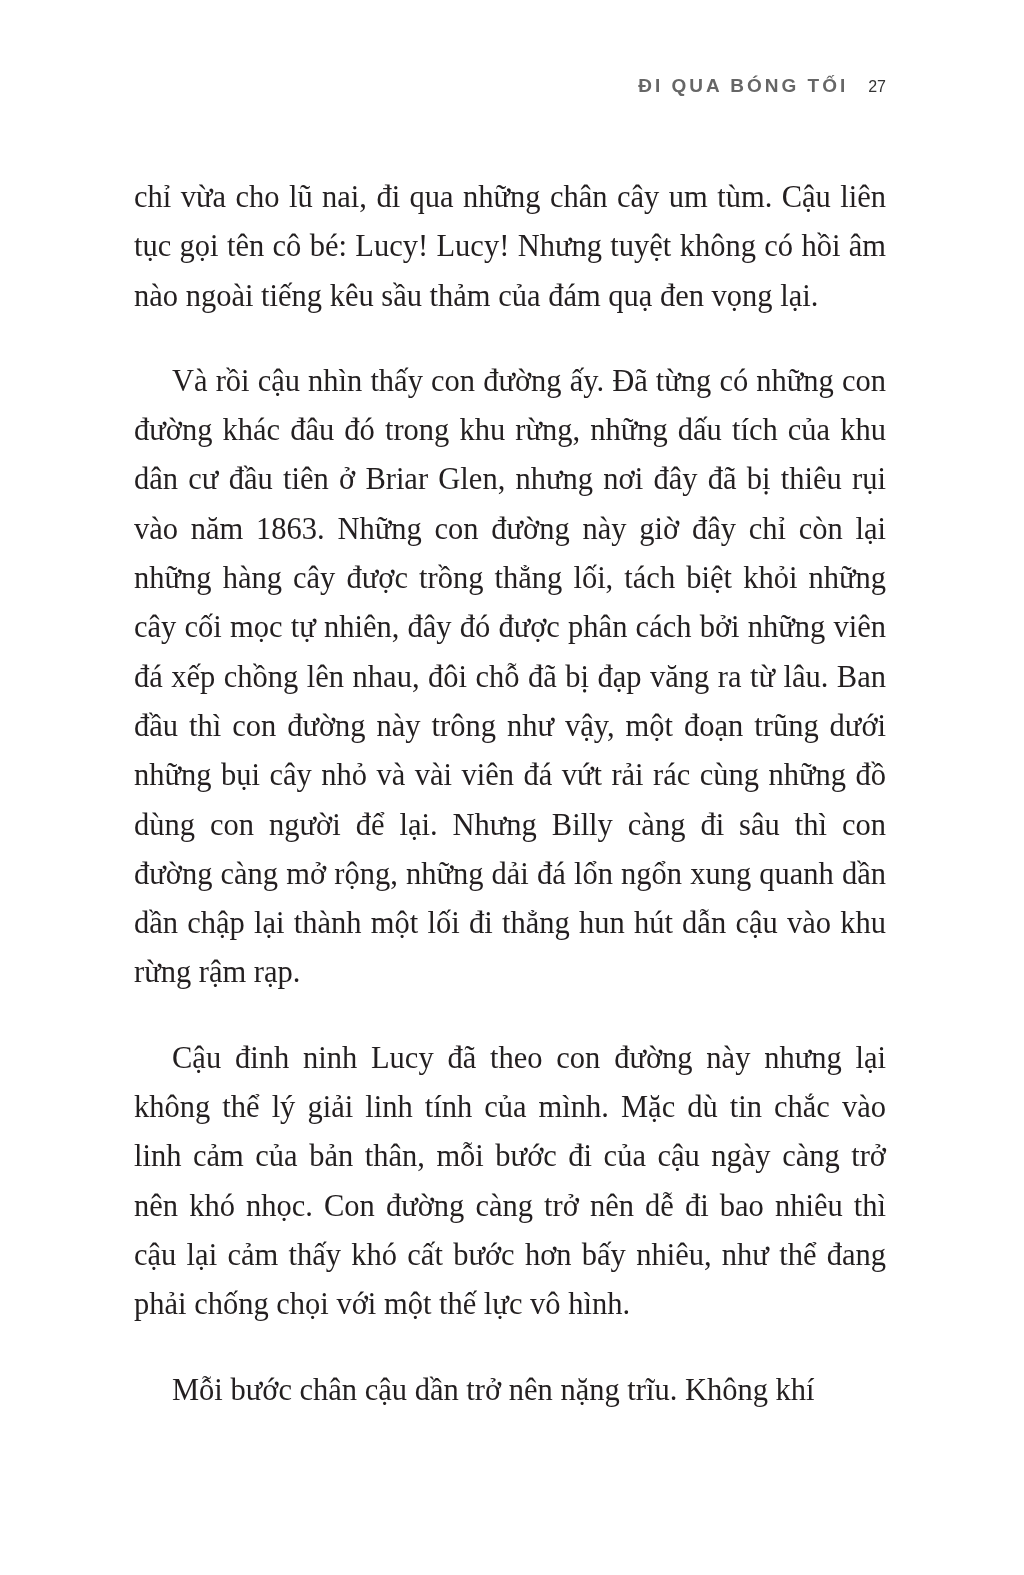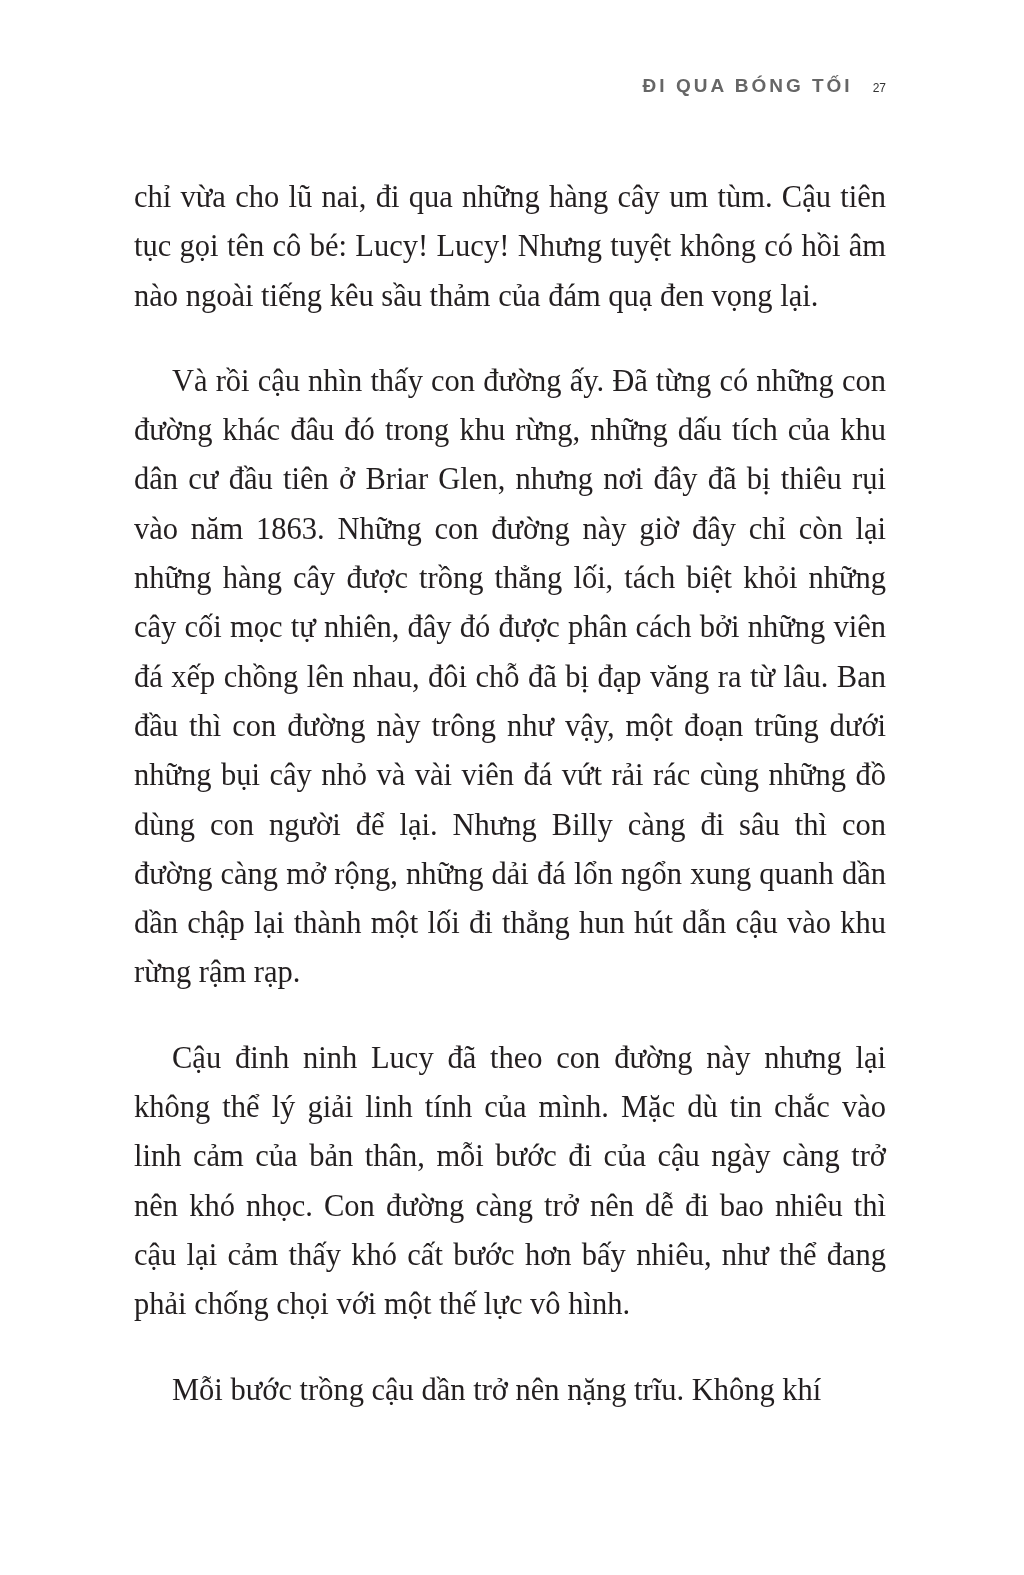--- a/index.html
+++ b/index.html
@@ -26,21 +26,21 @@
       color: #555555;
     }
     .running-head .title {
       font-weight: 700;
       color: #666666;
     }
     .running-head .page-number {
       margin-left: 20px;
       letter-spacing: 0;
       color: #333333;
-      font-size: 12px;
+      font-size: 16px;
     }
     .body-text {
       position: absolute;
       top: 173px;
       left: 134px;
       width: 752px;
       font-family: "Liberation Serif", serif;
       font-size: 30.5px;
       line-height: 49.3px;
       color: #231f20;
@@ -60,17 +60,17 @@
   </style>
 </head>
 <body>
 
 <header class="running-head">
   <span class="title">ĐI QUA BÓNG TỐI</span>
   <span class="page-number">27</span>
 </header>
 
 <main class="body-text">
-  <p class="no-indent">chỉ vừa cho lũ nai, đi qua những hàng cây um tùm. Cậu tiên tục gọi tên cô bé: Lucy! Lucy! Nhưng tuyệt không có hồi âm nào ngoài tiếng kêu sầu thảm của đám quạ đen vọng lại.</p>
+  <p class="no-indent">chỉ vừa cho lũ nai, đi qua những chân cây um tùm. Cậu liên tục gọi tên cô bé: Lucy! Lucy! Nhưng tuyệt không có hồi âm nào ngoài tiếng kêu sầu thảm của đám quạ đen vọng lại.</p>
   <p class="indent">Và rồi cậu nhìn thấy con đường ấy. Đã từng có những con đường khác đâu đó trong khu rừng, những dấu tích của khu dân cư đầu tiên ở Briar Glen, nhưng nơi đây đã bị thiêu rụi vào năm 1863. Những con đường này giờ đây chỉ còn lại những hàng cây được trồng thẳng lối, tách biệt khỏi những cây cối mọc tự nhiên, đây đó được phân cách bởi những viên đá xếp chồng lên nhau, đôi chỗ đã bị đạp văng ra từ lâu. Ban đầu thì con đường này trông như vậy, một đoạn trũng dưới những bụi cây nhỏ và vài viên đá vứt rải rác cùng những đồ dùng con người để lại. Nhưng Billy càng đi sâu thì con đường càng mở rộng, những dải đá lổn ngổn xung quanh dần dần chập lại thành một lối đi thẳng hun hút dẫn cậu vào khu rừng rậm rạp.</p>
   <p class="indent">Cậu đinh ninh Lucy đã theo con đường này nhưng lại không thể lý giải linh tính của mình. Mặc dù tin chắc vào linh cảm của bản thân, mỗi bước đi của cậu ngày càng trở nên khó nhọc. Con đường càng trở nên dễ đi bao nhiêu thì cậu lại cảm thấy khó cất bước hơn bấy nhiêu, như thể đang phải chống chọi với một thế lực vô hình.</p>
-  <p class="indent">Mỗi bước trồng cậu dần trở nên nặng trĩu. Không khí</p>
+  <p class="indent">Mỗi bước chân cậu dần trở nên nặng trĩu. Không khí</p>
 </main>
 
 </body></html>

